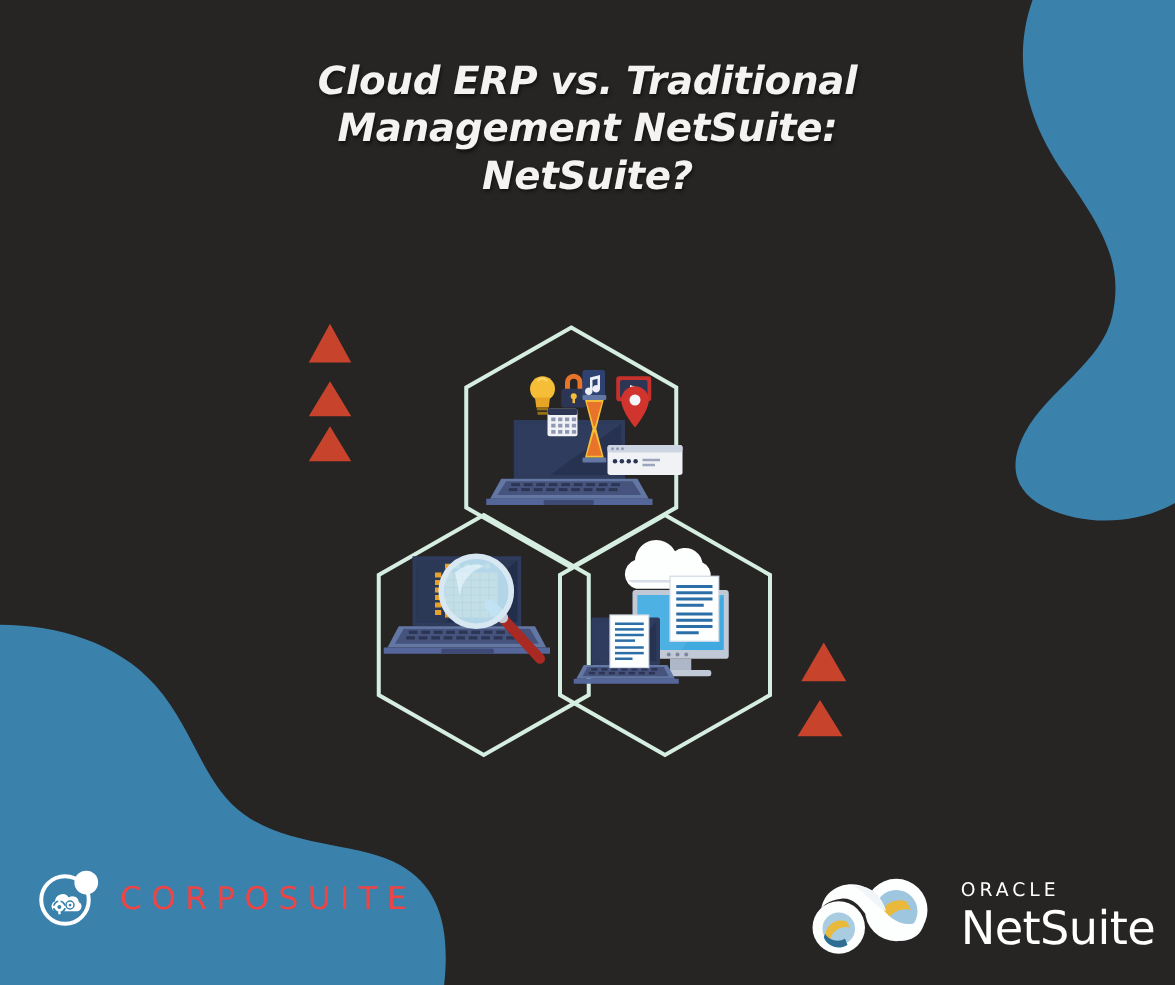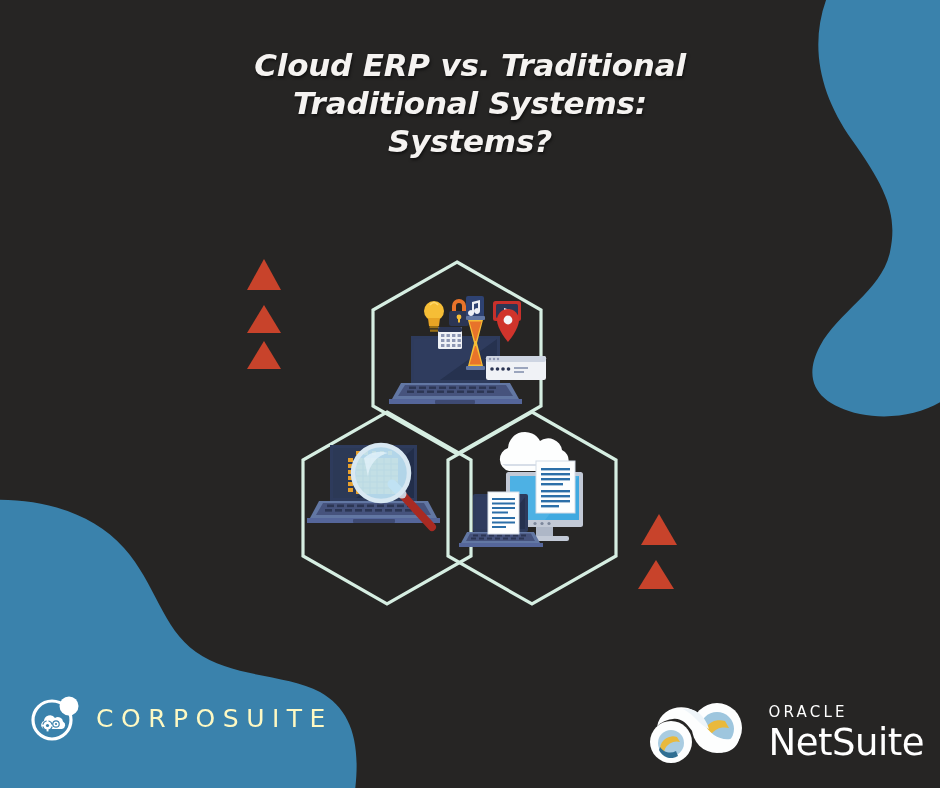--- a/index.html
+++ b/index.html
@@ -38,21 +38,21 @@
   
   #corposuite-logo {
     position:absolute;
     left:30px; top:694px;
     display:flex;
     align-items:center;
     gap:14px;
     z-index:7;
   }
   #corposuite-logo .word {
-    color:#fef9c3;
+    color:#ef4444;
     font-family:"DejaVu Sans", sans-serif;
     font-size:25px;
     font-weight:400;
     letter-spacing:7.5px;
   }
 
   
   #netsuite-logo {
     position:absolute;
     right:16px; top:697px;
@@ -97,22 +97,22 @@
     <path fill="#3A82AC" d="M -10 500
              C 40 498, 92 512, 124 548
              C 156 584, 162 628, 196 652
              C 232 678, 288 674, 320 692
              C 352 710, 362 744, 354 798
              L -10 798 Z"></path>
   </svg>
 
   <div id="title-block">
     <span class="line">Cloud ERP vs. Traditional</span>
-    <span class="line">Traditional Systems:</span>
-    <span class="line">Systems?</span>
+    <span class="line">Management NetSuite:</span>
+    <span class="line">NetSuite?</span>
   </div>
 
   <svg class="layer" width="940" height="788" viewBox="0 0 940 788">
     <g fill="#C8432B">
       <polygon points="264,259 281,290 247,290"></polygon>
       <polygon points="264,305 281,333 247,333"></polygon>
       <polygon points="264,341 281,369 247,369"></polygon>
     </g>
     <g fill="#C8432B">
       <polygon points="659,514 677,545 641,545"></polygon>

